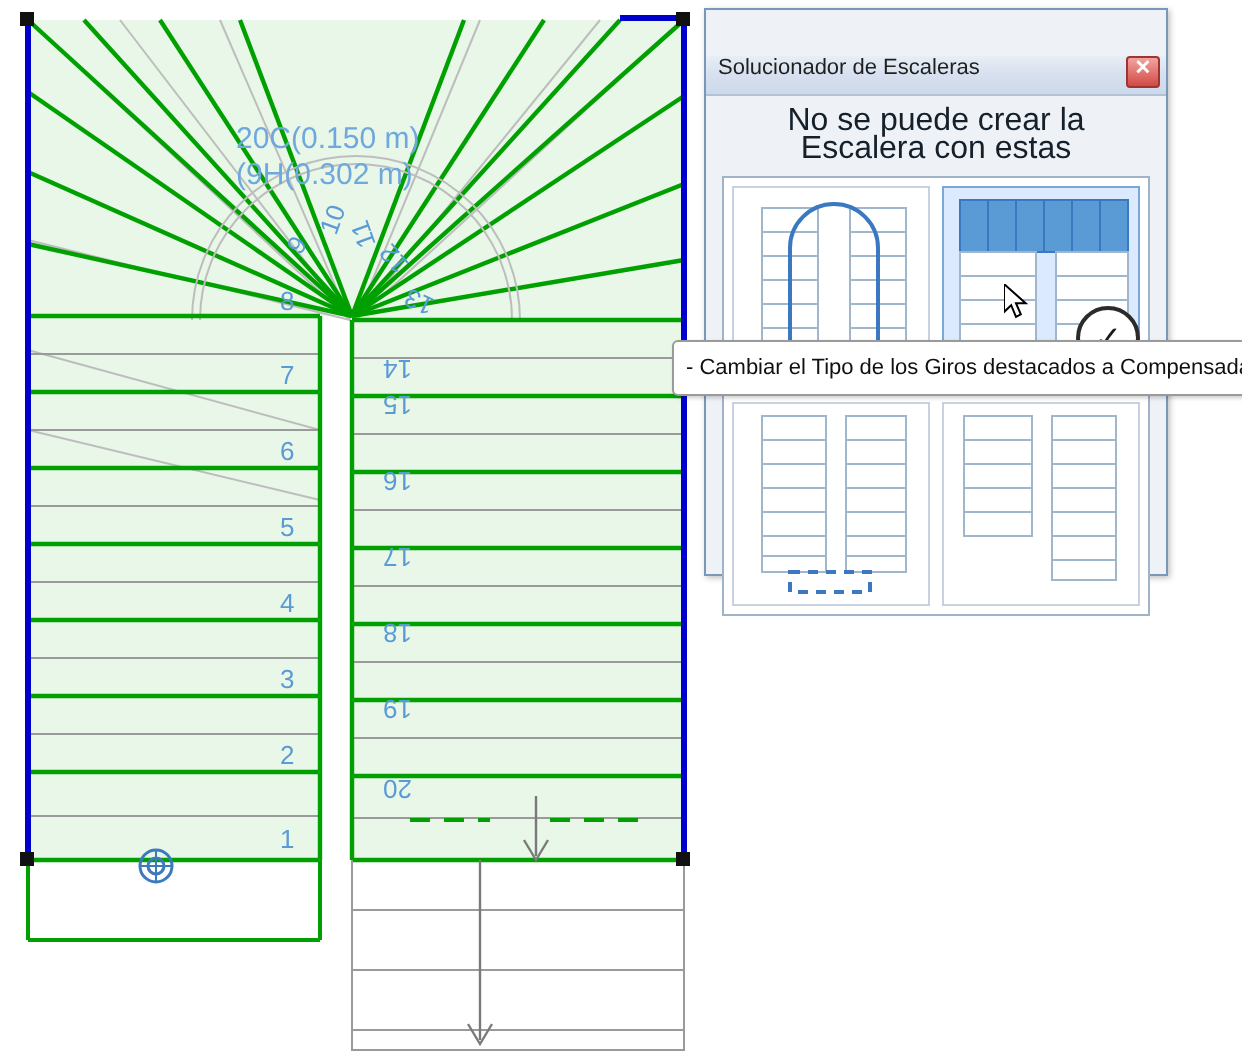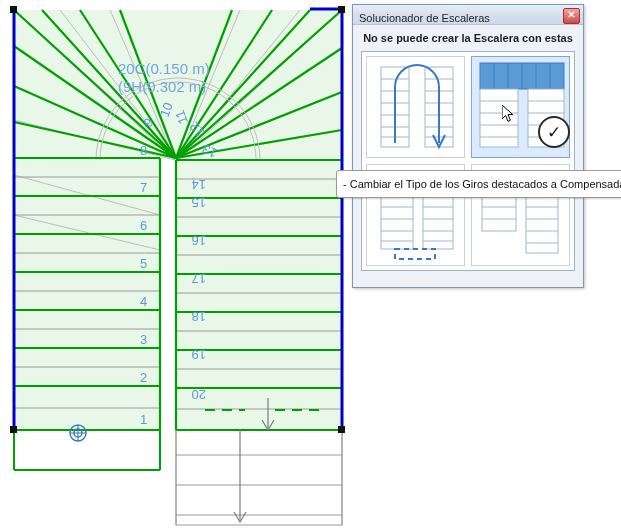--- a/index.html
+++ b/index.html
@@ -45,23 +45,24 @@
     background: #eef2f7;
     border: 1px solid #7a96b8;
     box-shadow: 1px 1px 3px rgba(0,0,0,0.25);
     box-sizing: border-box;
   }
   .dlg-titlebar {
     height: 20px;
     background: linear-gradient(to bottom, #e8eef6 0%, #d6e0ee 50%, #cdd9ea 100%);
     border-bottom: 1px solid #b2c2d6;
     display: flex;
-    align-items: flex-end;
+    align-items: flex-start;
     padding: 0 3px 0 6px;
     box-sizing: border-box;
+    margin-top: 23px;
   }
   .dlg-title {
     font-size: 11px;
     color: #1f1f1f;
     flex: 1;
     white-space: nowrap;
     overflow: hidden;
   }
   .dlg-close {
     width: 15px; height: 14px;
@@ -73,26 +74,25 @@
     line-height: 12px;
     text-align: center;
     font-weight: bold;
     cursor: pointer;
   }
   .dlg-body {
     padding: 6px 8px 8px 8px;
     box-sizing: border-box;
   }
   .dlg-message {
-    font-size: 11px;
+    font-size: 16px;
     color: #15202b;
     text-align: center;
     line-height: 14px;
     margin-bottom: 6px;
-    font-weight: bold;
   }
   .sol-panel {
     background: #ffffff;
     border: 1px solid #9fb3c9;
     height: 220px;
     box-sizing: border-box;
     padding: 4px;
     position: relative;
   }
   .sol-grid {

